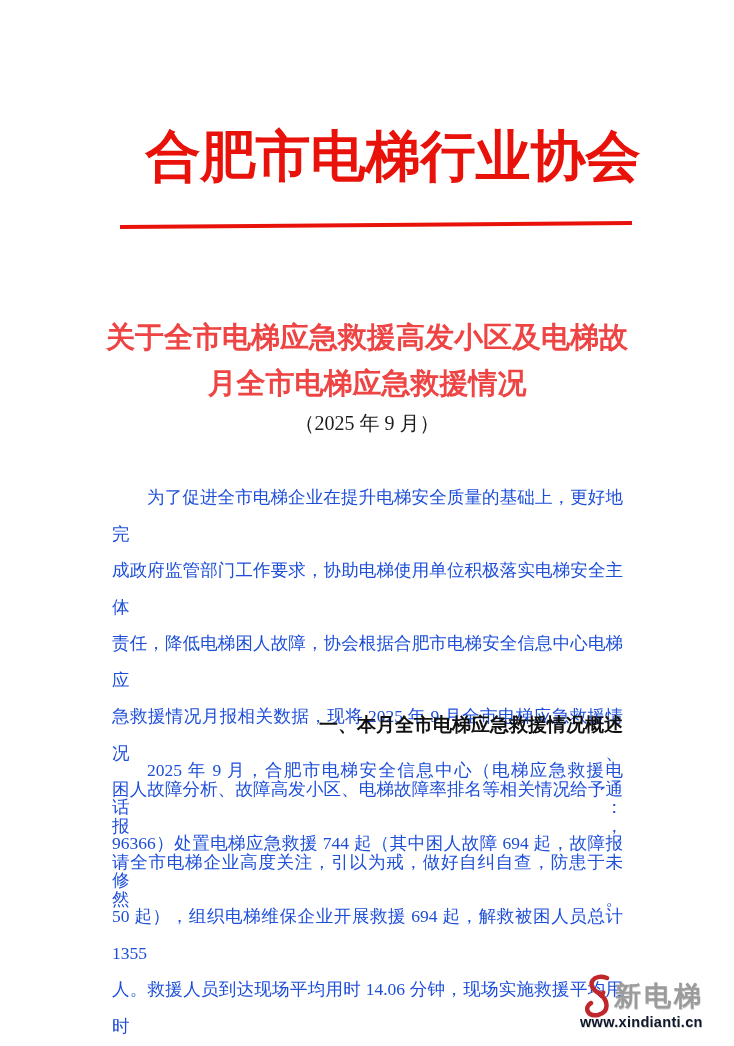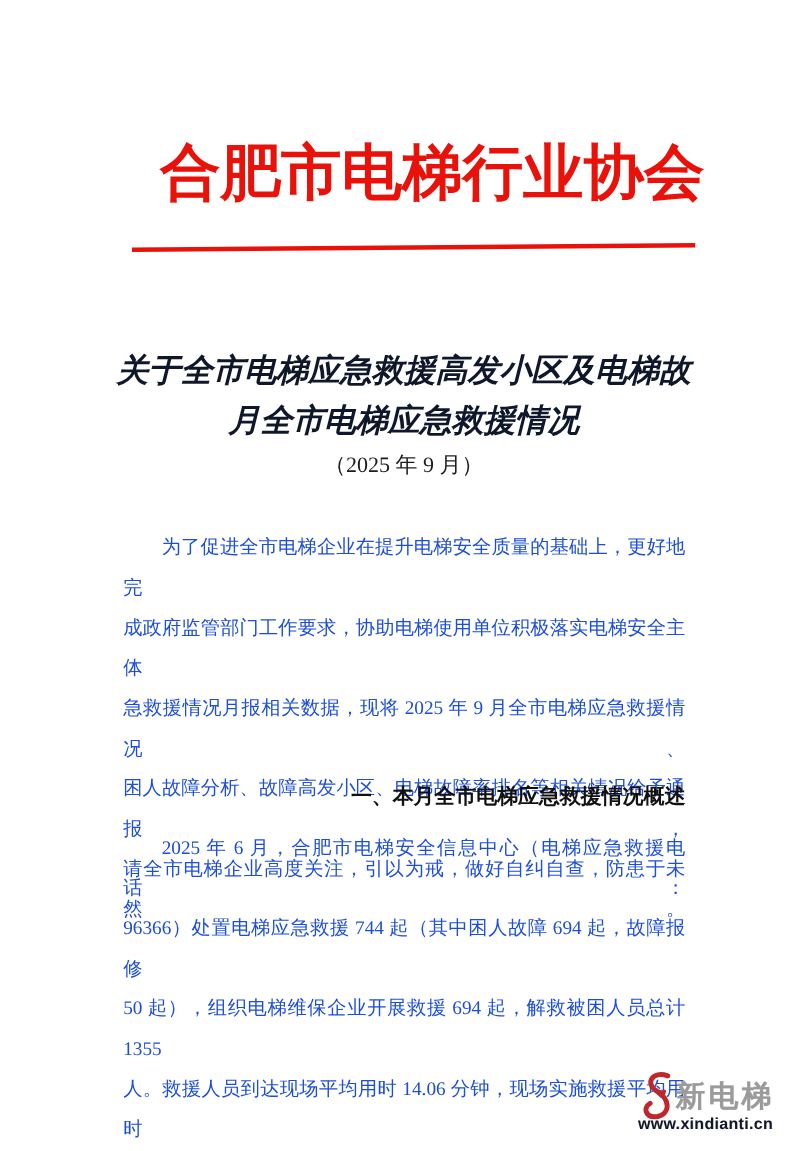--- a/index.html
+++ b/index.html
@@ -28,22 +28,21 @@
     width: 512px; height: 4px;
     background: #e8120a;
     transform: rotate(-0.45deg);
   }
 
   
   .doc-title {
     position: absolute; top: 314px; left: 62px; width: 610px;
     text-align: center;
     font-size: 29px; line-height: 46px; font-weight: bold;
-    color: #0f172a;
-    font-style: italic;
+    color: #ef4444;
   }
   .doc-title .tline { text-align: center; text-align-last: center; }
   .doc-date {
     position: absolute; top: 408px; left: 0; width: 734px;
     text-align: center;
     font-size: 20px; line-height: 30px;
     color: #1c1c1c;
   }
 
   
@@ -102,29 +101,30 @@
   <div class="doc-title">
       <div class="tline">关于全市电梯应急救援高发小区及电梯故</div>
       <div class="tline">月全市电梯应急救援情况</div>
     </div>
 
   <div class="doc-date">（2025 年 9 月）</div>
 
   <div class="para para-intro">
       <div class="tline indent">为了促进全市电梯企业在提升电梯安全质量的基础上，更好地完</div>
       <div class="tline">成政府监管部门工作要求，协助电梯使用单位积极落实电梯安全主体</div>
+      <div class="tline">责任，降低电梯困人故障，协会根据合肥市电梯安全信息中心电梯应</div>
       <div class="tline">急救援情况月报相关数据，现将 2025 年 9 月全市电梯应急救援情况、</div>
       <div class="tline">困人故障分析、故障高发小区、电梯故障率排名等相关情况给予通报，</div>
       <div class="tline">请全市电梯企业高度关注，引以为戒，做好自纠自查，防患于未然。</div>
     </div>
 
   <div class="section-heading">一、本月全市电梯应急救援情况概述</div>
 
   <div class="para para-section1">
-      <div class="tline indent">2025 年 6 月，合肥市电梯安全信息中心（电梯应急救援电话：</div>
+      <div class="tline indent">2025 年 9 月，合肥市电梯安全信息中心（电梯应急救援电话：</div>
       <div class="tline">96366）处置电梯应急救援 744 起（其中困人故障 694 起，故障报修</div>
       <div class="tline">50 起），组织电梯维保企业开展救援 694 起，解救被困人员总计 1355</div>
       <div class="tline">人。救援人员到达现场平均用时 14.06 分钟，现场实施救援平均用时</div>
       <div class="tline">12.67 分钟。各电梯维保单位基本上在 5 分钟内出动救援力量，应急</div>
     </div>
 
   <div class="watermark">
     <div class="wm-row">
       <span class="wm-logo">
         <svg width="34" height="44" viewBox="0 0 34 44" aria-hidden="true">

